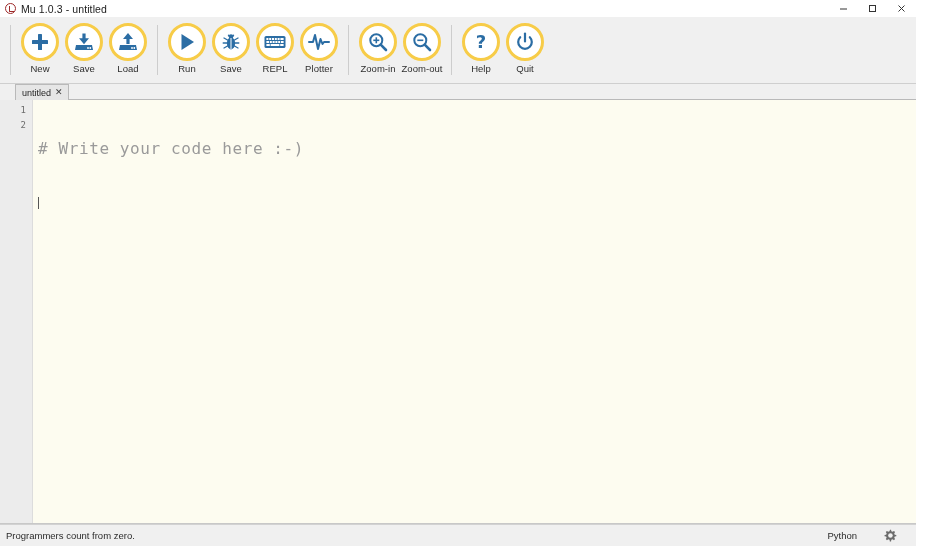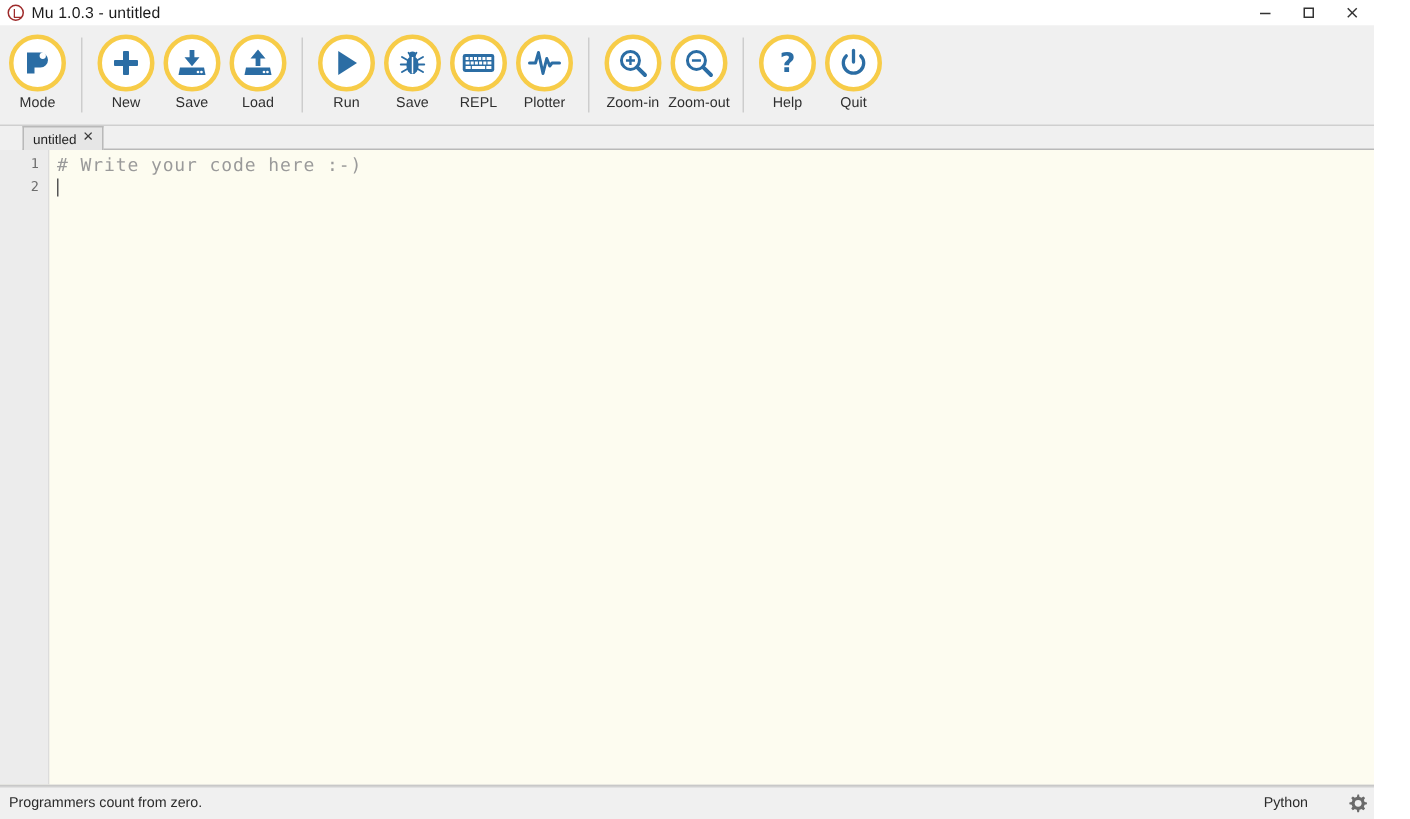--- a/index.html
+++ b/index.html
@@ -189,41 +189,42 @@
     flex: 1 1 auto;
     background: #fdfcf0;
     padding-top: 3px;
     position: relative;
   }
   .code-line {
     height: 15px;
     line-height: 15px;
     padding-left: 5px;
     font-family: "DejaVu Sans Mono", monospace;
-    font-size: 12px;
+    font-size: 16px;
     white-space: pre;
     letter-spacing: 0.6px;
+    margin-top: 38px;
   }
   .code-comment { color: #9a9a9a; }
   .caret {
     display: inline-block;
     width: 1px;
     height: 12px;
     background: #555555;
     vertical-align: -2px;
   }
 
   
   .statusbar {
     height: 22px;
     background: #f0f0f0;
     border-top: 1px solid #d2d2d2;
     display: flex;
     align-items: center;
-    padding: 0 4px 0 6px;
+    padding: 0 19px 0 6px;
     flex: 0 0 auto;
   }
   .status-text {
     font-size: 9.5px;
     color: #2b2b2b;
     white-space: nowrap;
   }
   .status-right {
     margin-left: auto;
     display: flex;
@@ -261,31 +262,20 @@
         <svg width="11" height="11" viewBox="0 0 11 11" aria-hidden="true">
           <line x1="2.5" y1="2.5" x2="8.5" y2="8.5" stroke="#333333" stroke-width="1"></line>
           <line x1="8.5" y1="2.5" x2="2.5" y2="8.5" stroke="#333333" stroke-width="1"></line>
         </svg>
       </div>
     </div>
   </div>
 
   <div class="toolbar">
 
-    <div class="tb-group">
-      <div class="tb-item">
-        <div class="tb-circle">
-          <svg width="22" height="22" viewBox="0 0 22 22" aria-hidden="true">
-            <path d="M4 4 H13 A5 5 0 0 1 13 14 H9 V18 H4 Z" fill="#2b6da4"></path>
-            <circle cx="14.5" cy="6.2" r="2.1" fill="#ffffff"></circle>
-          </svg>
-        </div>
-        <span class="tb-label">Mode</span>
-      </div>
-    </div>
 
     <div class="tb-sep"></div>
 
     <div class="tb-group">
       <div class="tb-item">
         <div class="tb-circle">
           <svg width="22" height="22" viewBox="0 0 22 22" aria-hidden="true">
             <rect x="9" y="3" width="4" height="16" rx="0.6" fill="#2b6da4"></rect>
             <rect x="3" y="9" width="16" height="4" rx="0.6" fill="#2b6da4"></rect>
           </svg>

